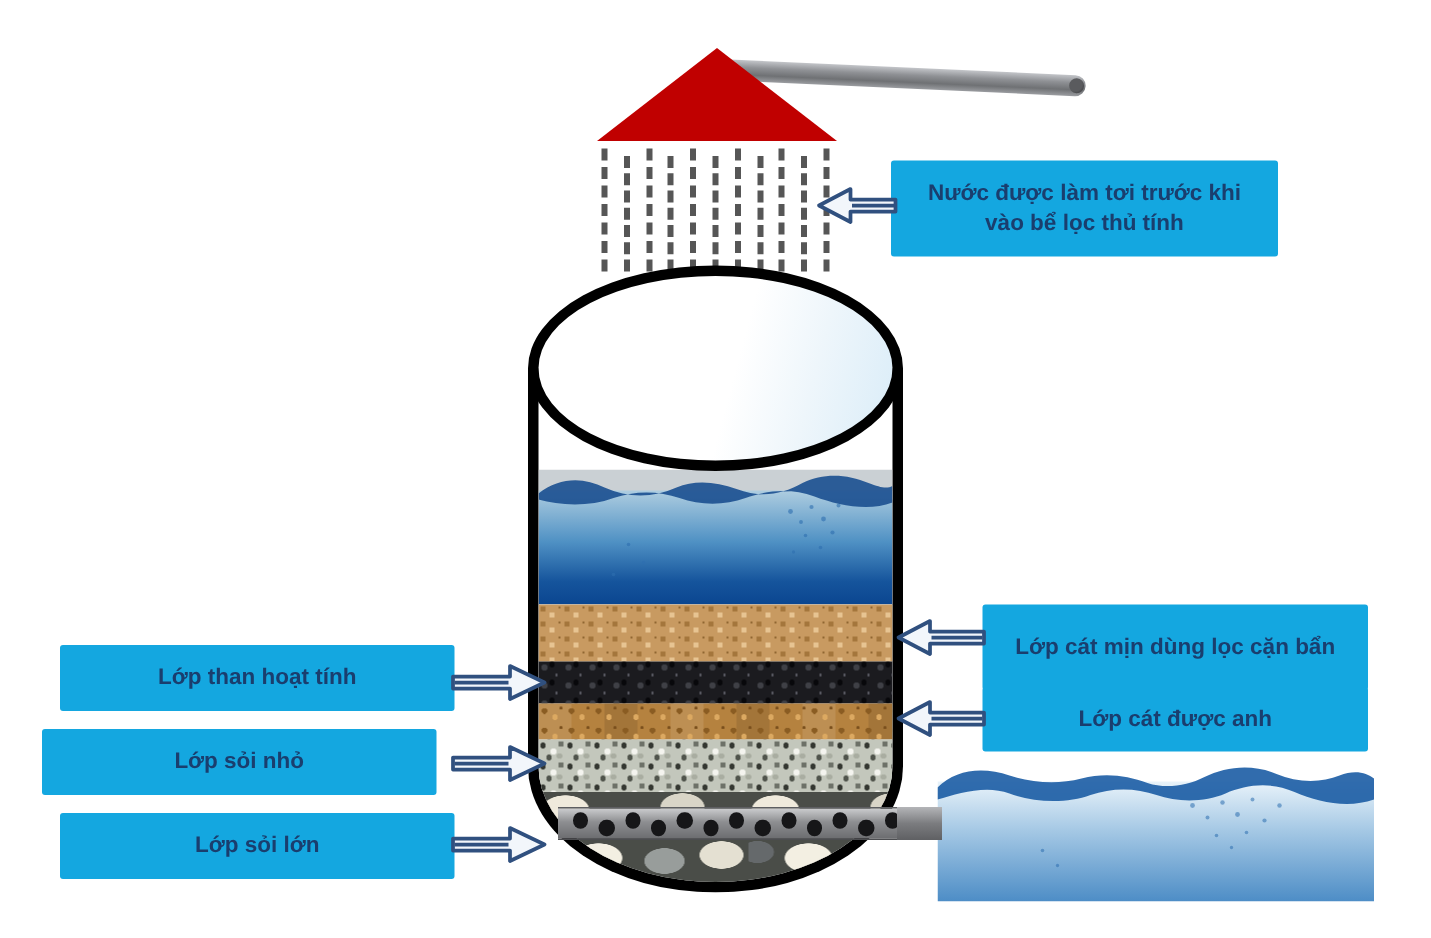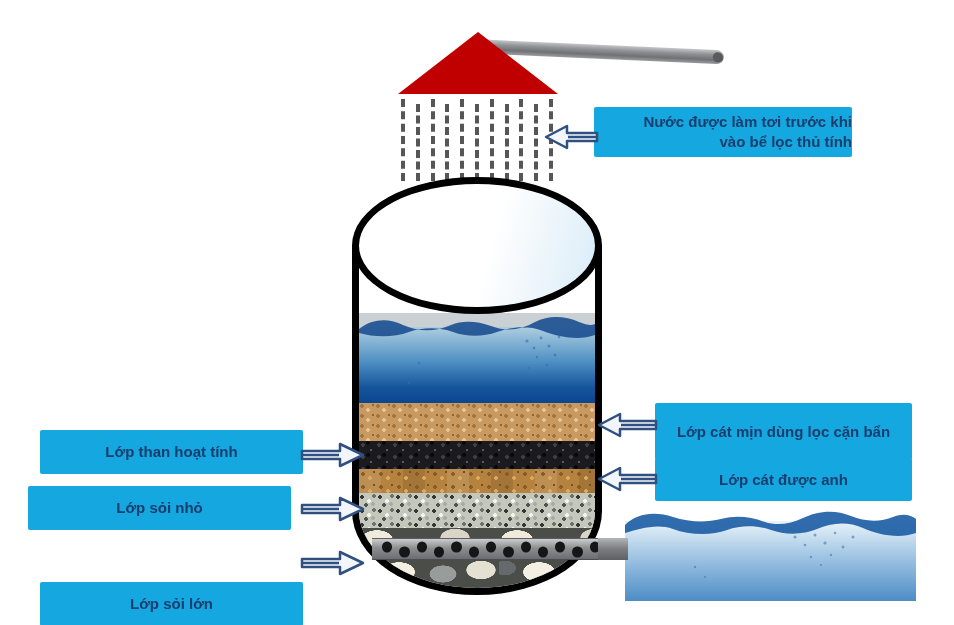--- a/index.html
+++ b/index.html
@@ -221,32 +221,32 @@
         <circle cx="228" cy="30" r="1.5"></circle>
           <circle cx="206" cy="48" r="1.2"></circle>
         <circle cx="186" cy="50" r="1.2"></circle>
           <circle cx="196" cy="58" r="1.1"></circle>
         <circle cx="70" cy="60" r="1.2"></circle>
           <circle cx="80" cy="70" r="1.1"></circle>
       </g>
     </svg>
   </div>
 
-  <div class="label-box" style="left:594px;top:107px;width:258px;height:50px;align-items:flex-end;">
+  <div class="label-box" style="left:594px;top:107px;width:258px;height:64px;">
     <span>Nước được làm tơi trước khi</span>
     <span>vào bể lọc thủ tính</span>
   </div>
 
   <div class="label-box" style="left:40px;top:430px;width:263px;height:44px;text-align:center;">
     <span>Lớp than hoạt tính</span>
   </div>
   <div class="label-box" style="left:28px;top:486px;width:263px;height:44px;">
     <span>Lớp sỏi nhỏ</span>
   </div>
-  <div class="label-box" style="left:40px;top:542px;width:263px;height:44px;margin-top:40px;">
+  <div class="label-box" style="left:40px;top:542px;width:263px;height:44px;">
     <span>Lớp sỏi lớn</span>
   </div>
 
   <div class="label-box" style="left:655px;top:403px;width:257px;height:57px;">
     <span>Lớp cát mịn dùng lọc cặn bẩn</span>
   </div>
   <div class="label-box" style="left:655px;top:458px;width:257px;height:43px;">
     <span>Lớp cát được anh</span>
   </div>
 

